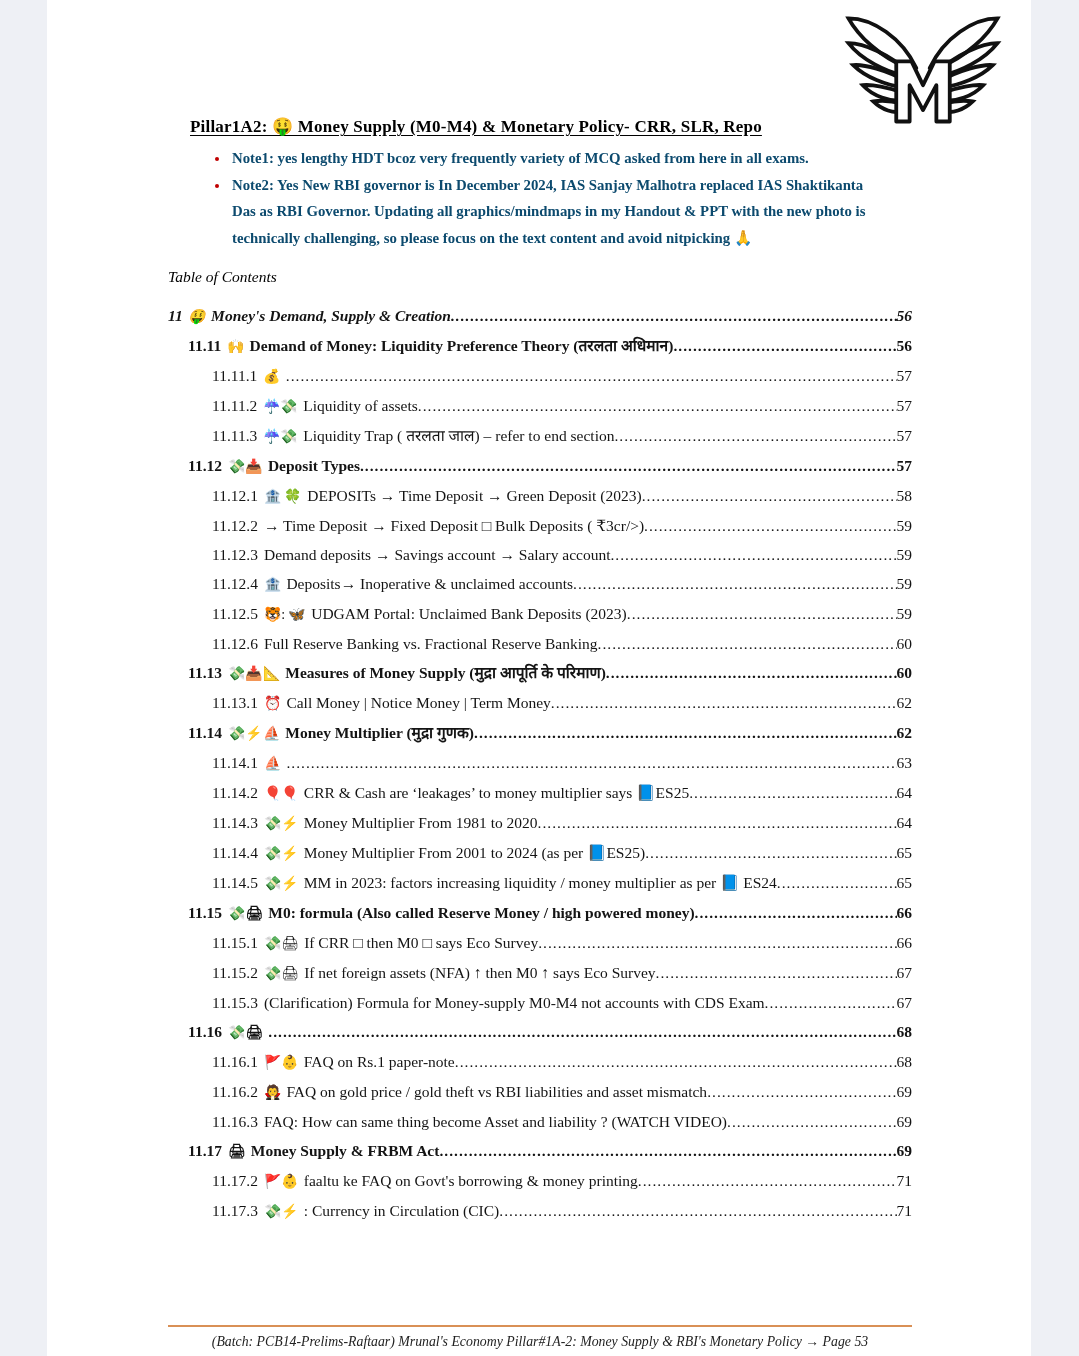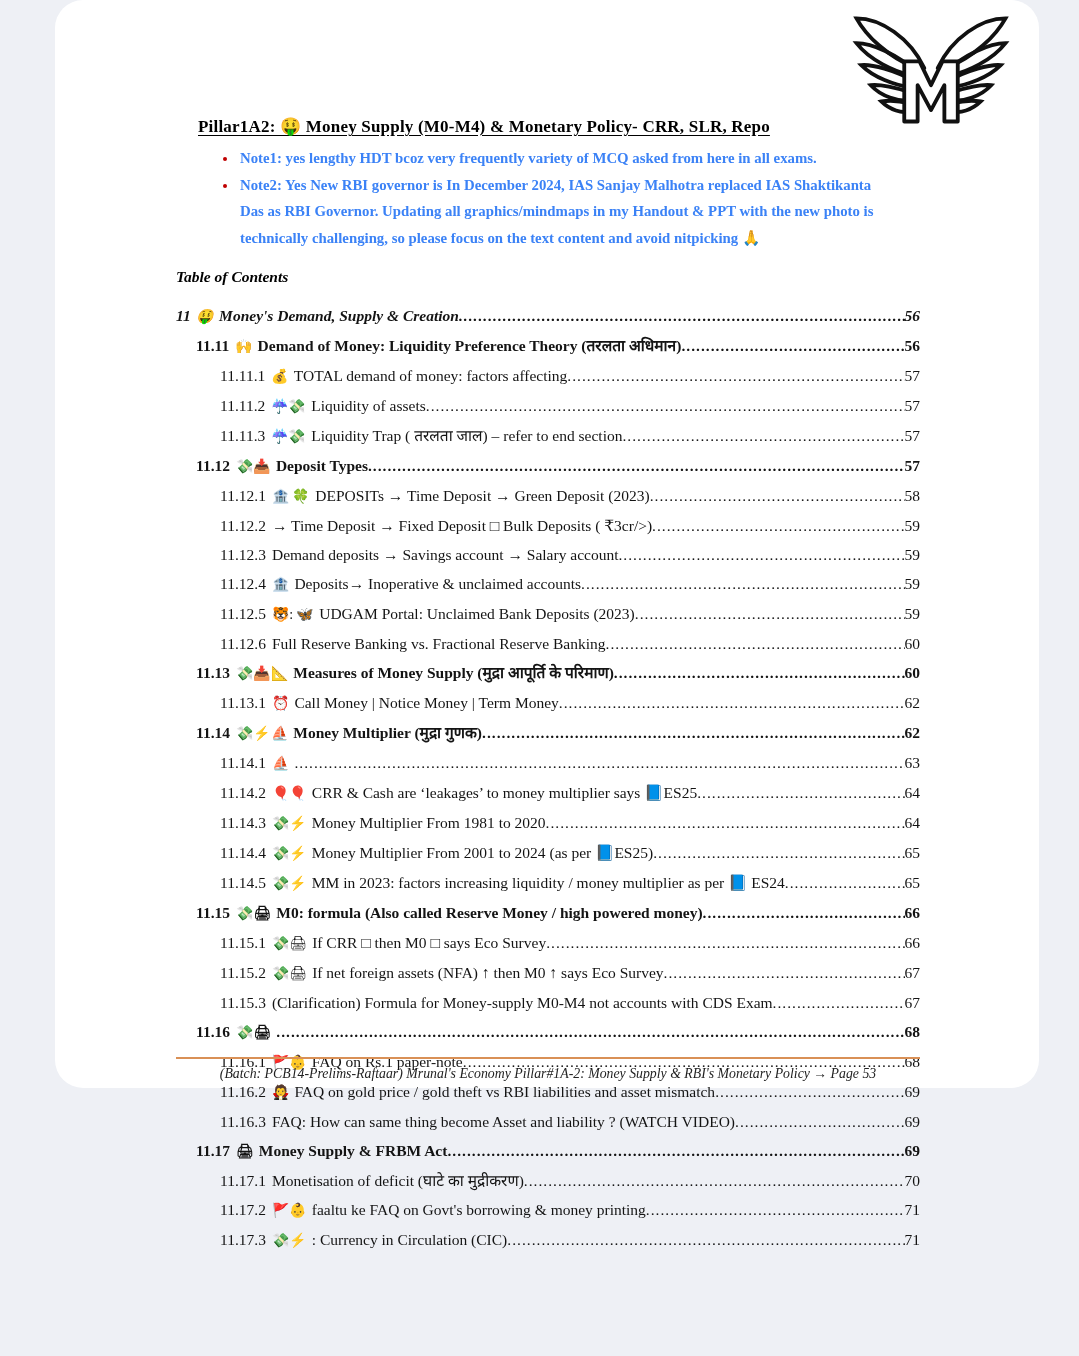--- a/index.html
+++ b/index.html
@@ -4,23 +4,22 @@
 <style>
   * { margin:0; padding:0; box-sizing:border-box; }
   html,body { width:1079px; height:1356px; }
   body {
     background:#eef0f5;
     font-family:"Liberation Serif","DejaVu Serif",serif;
     color:#141414;
     position:relative;
   }
   .page {
-    position:absolute; left:55px; top:0; width:984px; height:1088px;
+    position:absolute; left:47px; top:0; width:984px; height:1356px;
     background:#ffffff;
-    border-radius:28px;
   }
   .logo {
     position:absolute; top:8px; right:22px; width:172px; height:120px;
   }
   .content {
     position:absolute; left:121px; top:0; width:744px; height:1356px;
     padding-top:116px;
   }
   .doc-title {
     margin-left:22px;
@@ -29,31 +28,31 @@
     text-underline-offset:3px;
     letter-spacing:0.2px;
     color:#000;
   }
   ul.notes {
     margin:8px 0 0 62px;
     width:660px;
     list-style:disc outside;
   }
   ul.notes li {
-    color:#3b82f6;
+    color:#0c4a6e;
     font-weight:bold;
     font-size:14.8px;
     line-height:26.5px;
     padding-left:2px;
   }
   ul.notes li::marker { color:#c00000; font-size:13px; }
   .toc-heading {
     margin-top:17px;
     font-size:15.5px;
-    font-weight:bold;
+    font-weight:normal;
     font-style:italic;
     color:#000;
   }
   .toc-list { margin-top:15px; }
   .toc-row {
     display:flex;
     align-items:baseline;
     font-size:15.5px;
     line-height:29px;
     white-space:nowrap;
@@ -137,21 +136,20 @@
         <div class="toc-row lvl2">
           <span class="toc-num">11.11</span>
           <span class="toc-icons">🙌</span>
           <span class="toc-text">Demand of Money: Liquidity Preference Theory (तरलता अधिमान)</span>
           <span class="toc-dots"></span>
           <span class="toc-page">56</span>
         </div>
         <div class="toc-row lvl3">
           <span class="toc-num">11.11.1</span>
           <span class="toc-icons">💰</span>
-          <span class="toc-text">TOTAL demand of money: factors affecting</span>
           <span class="toc-dots"></span>
           <span class="toc-page">57</span>
         </div>
         <div class="toc-row lvl3">
           <span class="toc-num">11.11.2</span>
           <span class="toc-icons">☔💸</span>
           <span class="toc-text">Liquidity of assets</span>
           <span class="toc-dots"></span>
           <span class="toc-page">57</span>
         </div>
@@ -315,26 +313,20 @@
           <span class="toc-text">FAQ: How can same thing become Asset and liability ? (WATCH VIDEO)</span>
           <span class="toc-dots"></span>
           <span class="toc-page">69</span>
         </div>
         <div class="toc-row lvl2">
           <span class="toc-num">11.17</span>
           <span class="toc-icons">🖨</span>
           <span class="toc-text">Money Supply &amp; FRBM Act</span>
           <span class="toc-dots"></span>
           <span class="toc-page">69</span>
-        </div>
-        <div class="toc-row lvl3">
-          <span class="toc-num">11.17.1</span>
-          <span class="toc-text">Monetisation of deficit (घाटे का मुद्रीकरण)</span>
-          <span class="toc-dots"></span>
-          <span class="toc-page">70</span>
         </div>
         <div class="toc-row lvl3">
           <span class="toc-num">11.17.2</span>
           <span class="toc-icons">🚩👶</span>
           <span class="toc-text">faaltu ke FAQ on Govt's borrowing &amp; money printing</span>
           <span class="toc-dots"></span>
           <span class="toc-page">71</span>
         </div>
         <div class="toc-row lvl3">
           <span class="toc-num">11.17.3</span>

